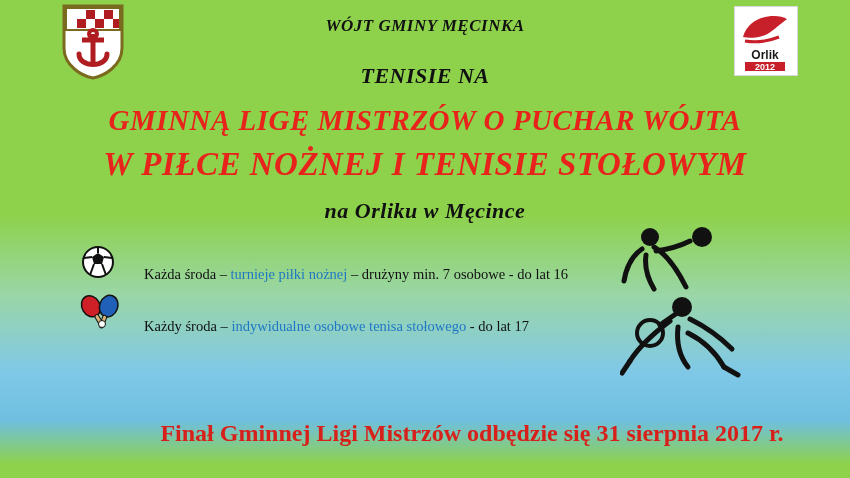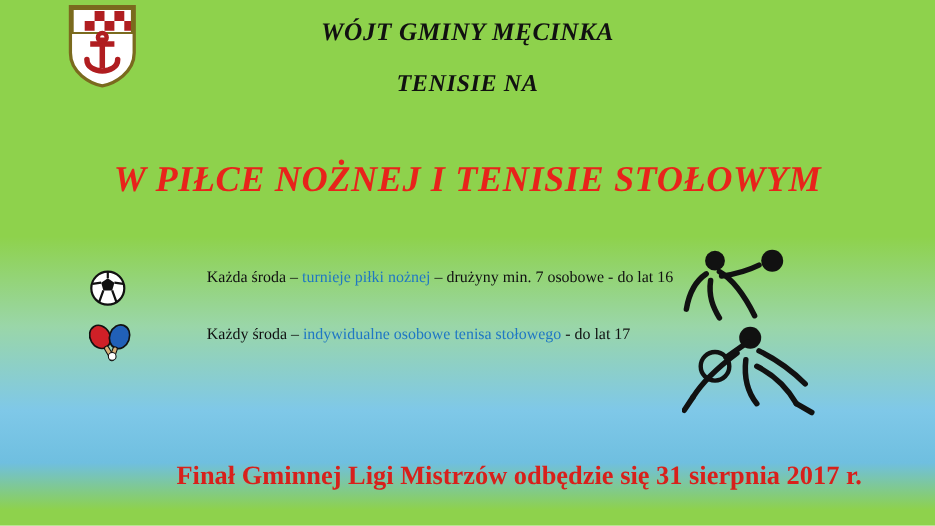--- a/index.html
+++ b/index.html
@@ -43,21 +43,21 @@
   .line {
     position: absolute;
     width: 100%;
     text-align: center;
     font-style: italic;
     font-weight: bold;
     letter-spacing: 0.5px;
   }
   .l1 {
     top: 16px;
-    font-size: 23px;
+    font-size: 17px;
     color: #111111;
     font-style: italic;
   }
   .l2 {
     top: 63px;
     font-size: 22px;
     color: #111111;
   }
   .l3 {
     top: 104px;
@@ -89,26 +89,25 @@
   .row .icon {
     position: absolute;
     left: 0;
     top: 2px;
     width: 46px;
     height: 42px;
   }
   .row .txt {
     position: absolute;
     left: 66px;
-    top: 4px;
+    top: 26px;
     width: 500px;
     font-size: 14.5px;
     color: #101010;
     white-space: nowrap;
-    margin-left: 44px;
   }
   .row.center .txt {
     text-align: center;
   }
   .hl-blue { color: #1f77c4; }
   .hl-red { color: #d42020; font-weight: bold; }
 
   
   .footer {
     position: absolute;
@@ -147,24 +146,37 @@
       <path d="M4 4 H58 V26 H4 Z" fill="none" stroke="#7a6a1e" stroke-width="2"></path>
       <g transform="translate(31,48)">
         <path d="M0,-18 L0,10" stroke="#b01d20" stroke-width="5" fill="none"></path>
         <path d="M-11,-12 L11,-12" stroke="#b01d20" stroke-width="5" fill="none"></path>
         <path d="M-14,2 C-14,16 14,16 14,2" stroke="#b01d20" stroke-width="5" fill="none" stroke-linecap="round"></path>
         <circle cx="0" cy="-18" r="4" fill="none" stroke="#b01d20" stroke-width="4"></circle>
       </g>
     </svg>
   </div>
 
+  <div class="orlik-logo">
+    <svg width="60" height="66" viewBox="0 0 60 66">
+      <rect x="0" y="0" width="60" height="66" fill="#ffffff"></rect>
+      <path d="M8 30 C14 8 42 6 52 12 C44 18 40 22 34 26 C28 30 16 32 8 30 Z" fill="#c8202a"></path>
+      <circle cx="40" cy="14" r="4" fill="#c8202a"></circle>
+      <path d="M10 34 C22 36 34 34 44 30" stroke="#c8202a" stroke-width="3" fill="none"></path>
+      <text x="30" y="52" font-family="'Liberation Sans', sans-serif" font-size="12" font-weight="bold" fill="#1a1a1a" text-anchor="middle">Orlik</text>
+      <rect x="10" y="55" width="40" height="9" fill="#c8202a"></rect>
+      <text x="30" y="63" font-family="'Liberation Sans', sans-serif" font-size="9" font-weight="bold" fill="#ffffff" text-anchor="middle">2012</text>
+    </svg>
+  </div>
 
   <div class="line l1">WÓJT GMINY MĘCINKA</div>
   <div class="line l2">TENISIE NA</div>
+  <div class="line l3">GMINNĄ LIGĘ MISTRZÓW O PUCHAR WÓJTA</div>
   <div class="line l4">W PIŁCE NOŻNEJ I TENISIE STOŁOWYM</div>
+  <div class="line l5">na Orliku w Męcince</div>
 
   <div class="rows">
 
     <div class="row">
       <span class="icon">
         <svg width="40" height="40" viewBox="0 0 40 40">
           <circle cx="20" cy="20" r="15" fill="#ffffff" stroke="#111" stroke-width="2"></circle>
           <polygon points="20,11 26,15 24,22 16,22 14,15" fill="#111"></polygon>
           <path d="M20,5 L20,11 M6,16 L14,15 M34,16 L26,15 M12,33 L16,22 M28,33 L24,22" stroke="#111" stroke-width="2" fill="none"></path>
         </svg>

